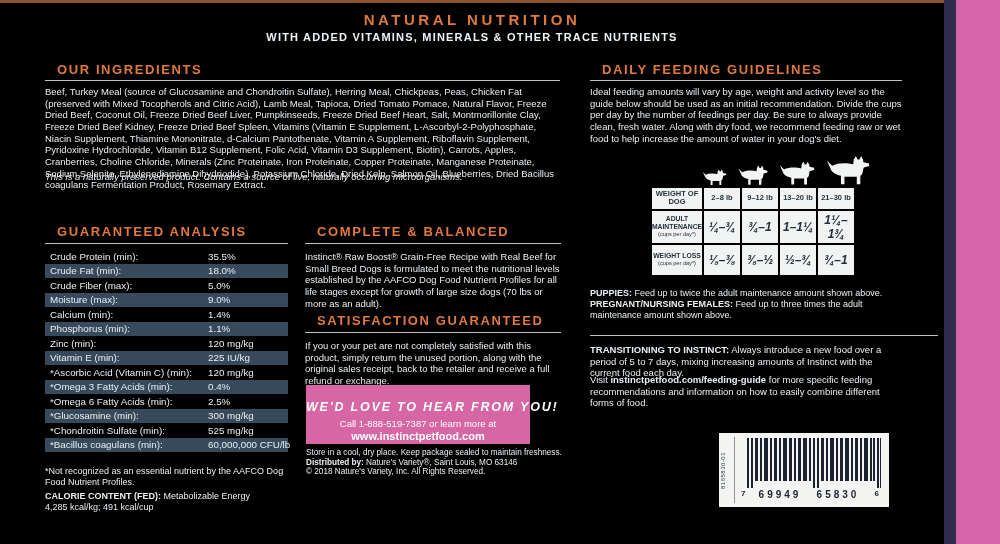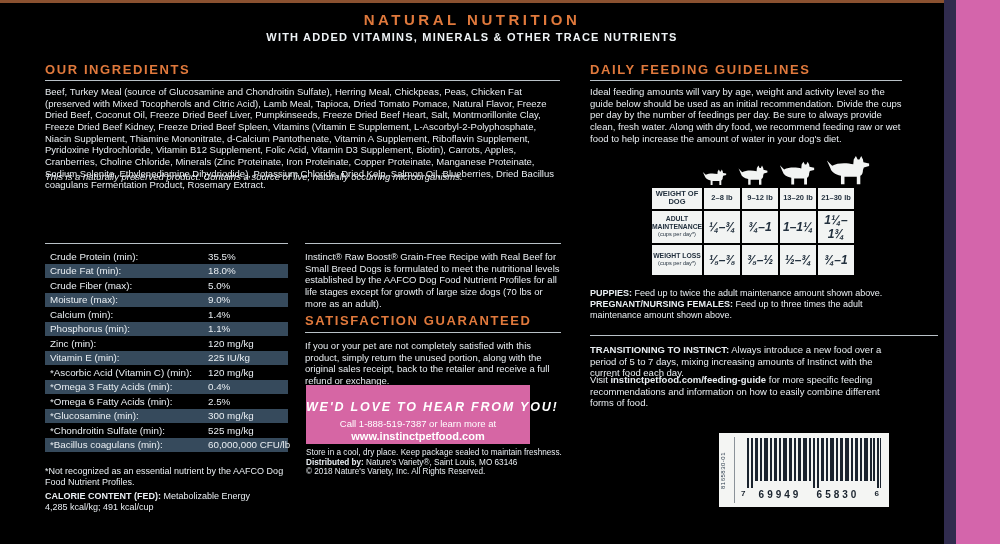--- a/index.html
+++ b/index.html
@@ -4,21 +4,21 @@
 <style>
   * { margin:0; padding:0; box-sizing:border-box; }
   html,body { width:1000px; height:544px; }
   body { font-family:"Liberation Sans", sans-serif; background:#1b2531; }
   .label { position:relative; width:1000px; height:544px; background:#000000; overflow:hidden; }
   .top-line { position:absolute; left:0; top:0; width:944px; height:3px; background:#8a5130; }
   .stripe-purple { position:absolute; right:44px; top:0; width:12px; height:544px; background:#302b4e; }
   .stripe-pink { position:absolute; right:0; top:0; width:44px; height:544px; background:#d465ab; }
 
   .abs { position:absolute; }
-  .h2 { color:#e0793c; font-weight:bold; font-size:13px; letter-spacing:1.6px; white-space:nowrap; }
+  .h2 { color:#e0793c; font-weight:bold; font-size:13px; letter-spacing:1.6px; white-space:nowrap;margin-left:12px; }
   .rule { height:1px; background:#cdd6dd; opacity:.9; }
   .body-txt { color:#e9eef2; font-size:9.5px; line-height:1.23; }
   .small-txt { color:#e9eef2; font-size:9px; line-height:1.18; }
   .b { font-weight:bold; }
   .it { font-style:italic; }
 
   .hdr-title { width:944px; text-align:center; color:#e0793c; font-weight:bold; font-size:15px; letter-spacing:3.5px; }
   .hdr-sub { width:944px; text-align:center; color:#eef3f6; font-weight:bold; font-size:11px; letter-spacing:1.2px; }
 
   
@@ -64,20 +64,21 @@
   <div class="top-line"></div>
 
   <div class="abs hdr-title" style="top:11px; left:0;">NATURAL NUTRITION</div>
   <div class="abs hdr-sub" style="top:31px; left:0;">WITH ADDED VITAMINS, MINERALS &amp; OTHER TRACE NUTRIENTS</div>
 
   <div class="abs h2" style="left:45px; top:62px;">OUR INGREDIENTS</div>
   <div class="abs rule" style="left:45px; top:80px; width:515px;"></div>
   <div class="abs body-txt" style="left:45px; top:86px; width:517px;">Beef, Turkey Meal (source of Glucosamine and Chondroitin Sulfate), Herring Meal, Chickpeas, Peas, Chicken Fat (preserved with Mixed Tocopherols and Citric Acid), Lamb Meal, Tapioca, Dried Tomato Pomace, Natural Flavor, Freeze Dried Beef, Coconut Oil, Freeze Dried Beef Liver, Pumpkinseeds, Freeze Dried Beef Heart, Salt, Montmorillonite Clay, Freeze Dried Beef Kidney, Freeze Dried Beef Spleen, Vitamins (Vitamin E Supplement, L-Ascorbyl-2-Polyphosphate, Niacin Supplement, Thiamine Mononitrate, d-Calcium Pantothenate, Vitamin A Supplement, Riboflavin Supplement, Pyridoxine Hydrochloride, Vitamin B12 Supplement, Folic Acid, Vitamin D3 Supplement, Biotin), Carrots, Apples, Cranberries, Choline Chloride, Minerals (Zinc Proteinate, Iron Proteinate, Copper Proteinate, Manganese Proteinate, Sodium Selenite, Ethylenediamine Dihydriodide), Potassium Chloride, Dried Kelp, Salmon Oil, Blueberries, Dried Bacillus coagulans Fermentation Product, Rosemary Extract.</div>
   <div class="abs body-txt it" style="left:45px; top:171px; width:517px;">This is a naturally preserved product. Contains a source of live, naturally occurring microorganisms.</div>
 
+  <div class="abs h2" style="left:45px; top:224px;">GUARANTEED ANALYSIS</div>
   <div class="abs rule" style="left:45px; top:243px; width:243px;"></div>
   <div class="abs ga-table" style="left:45px; top:249px;">
     <div class="ga-row">
         <span class="ga-label">Crude Protein (min):</span>
         <span class="ga-value">35.5%</span>
       </div>
     <div class="ga-row">
         <span class="ga-label">Crude Fat (min):</span>
         <span class="ga-value">18.0%</span>
       </div>
@@ -129,20 +130,21 @@
         <span class="ga-label">*Bacillus coagulans (min):</span>
         <span class="ga-value">60,000,000 CFU/lb</span>
       </div>
   </div>
   <div class="abs small-txt" style="left:45px; top:466px; width:245px;">*Not recognized as an essential nutrient by the AAFCO Dog Food Nutrient Profiles.</div>
   <div class="abs small-txt" style="left:45px; top:491px; width:260px;">
     <span class="b">CALORIE CONTENT (FED):</span><span> Metabolizable Energy</span><br>
     <span>4,285 kcal/kg; 491 kcal/cup</span>
   </div>
 
+  <div class="abs h2" style="left:305px; top:224px;">COMPLETE &amp; BALANCED</div>
   <div class="abs rule" style="left:305px; top:243px; width:256px;"></div>
   <div class="abs body-txt" style="left:305px; top:251px; width:258px;">Instinct® Raw Boost® Grain-Free Recipe with Real Beef for Small Breed Dogs is formulated to meet the nutritional levels established by the AAFCO Dog Food Nutrient Profiles for all life stages except for growth of large size dogs (70 lbs or more as an adult).</div>
 
   <div class="abs h2" style="left:305px; top:313px;">SATISFACTION GUARANTEED</div>
   <div class="abs rule" style="left:305px; top:332px; width:256px;"></div>
   <div class="abs body-txt" style="left:305px; top:340px; width:258px;">If you or your pet are not completely satisfied with this product, simply return the unused portion, along with the original sales receipt, back to the retailer and receive a full refund or exchange.</div>
 
   <div class="abs contact" style="left:306px; top:385px;">
     <div class="contact-title">WE'D LOVE TO HEAR FROM YOU!</div>
     <div class="contact-line">Call 1-888-519-7387 or learn more at</div>

